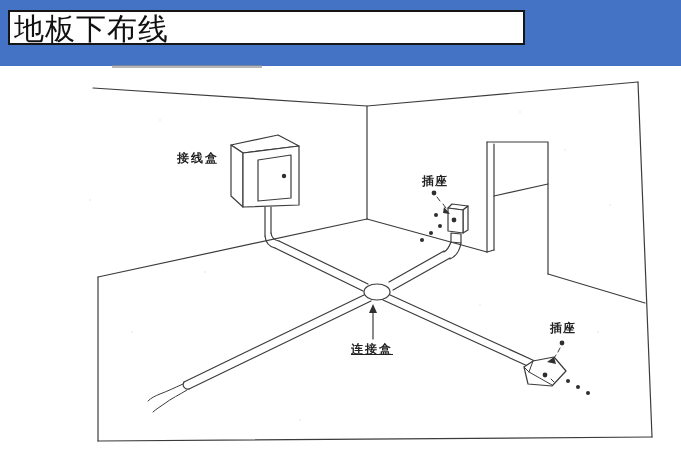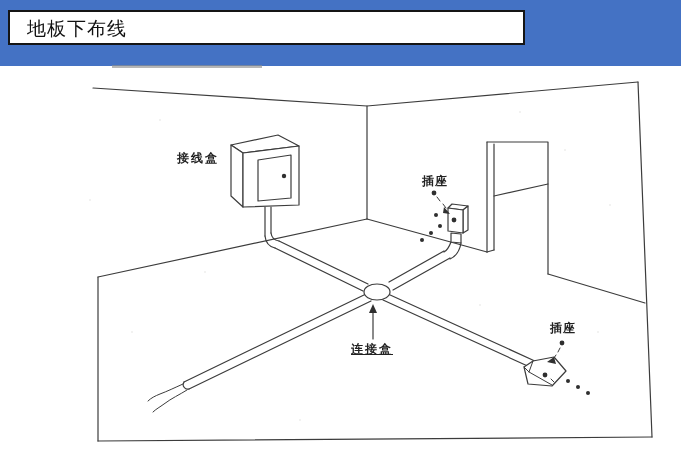--- a/index.html
+++ b/index.html
@@ -12,22 +12,22 @@
   .title-bar{
     position:absolute;left:0;top:0;width:681px;height:66px;
     background:var(--accent);
   }
   .title-box{
     position:absolute;left:8px;top:10px;width:513px;height:31px;
     background:#ffffff;border:2px solid #151515;
     overflow:hidden;
   }
   .title-text{
-    font-size:19px;line-height:33px;color:#111;
-    padding-left:17px;letter-spacing:1px;white-space:nowrap;
+    font-size:30px;line-height:33px;color:#111;
+    padding-left:4px;letter-spacing:1px;white-space:nowrap;
     font-weight:400;
   }
   .bar-lip{
     position:absolute;left:112px;top:65px;width:150px;height:3px;
     background:#8f8f8f;opacity:.65;
   }
   .diagram{position:absolute;left:0;top:0;width:589px;height:450px;}
   .fig-label{
     position:absolute;font-size:12px;font-weight:600;color:#222;
     letter-spacing:2px;white-space:nowrap;

